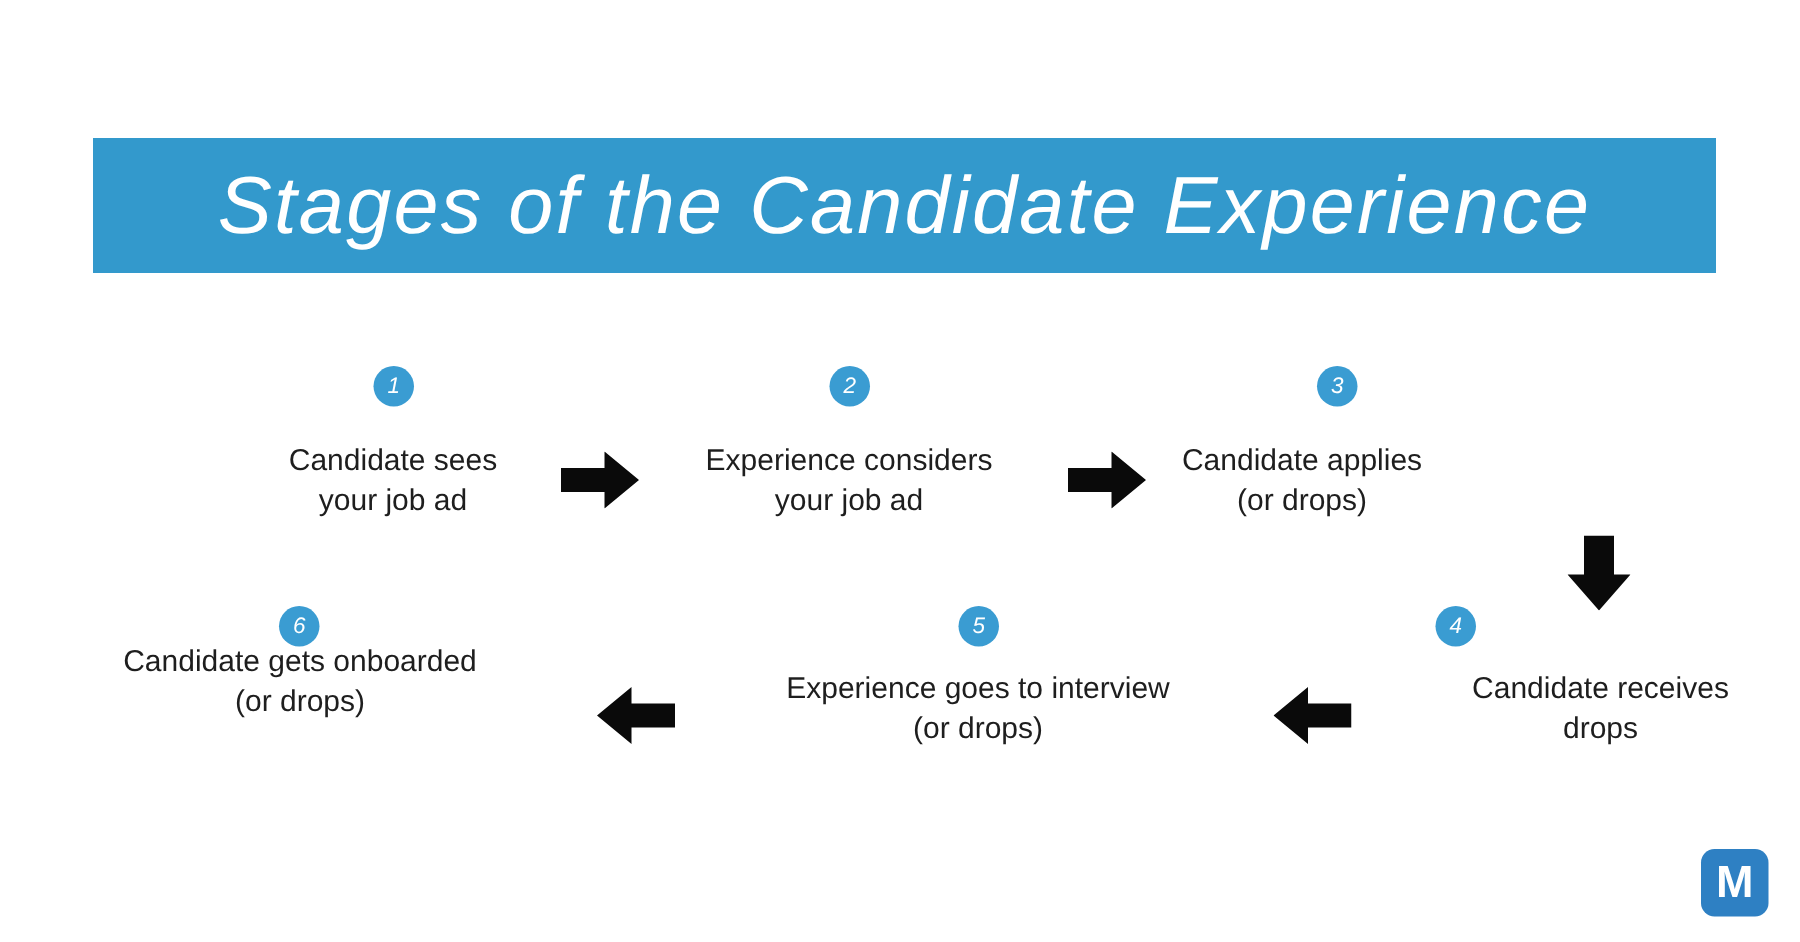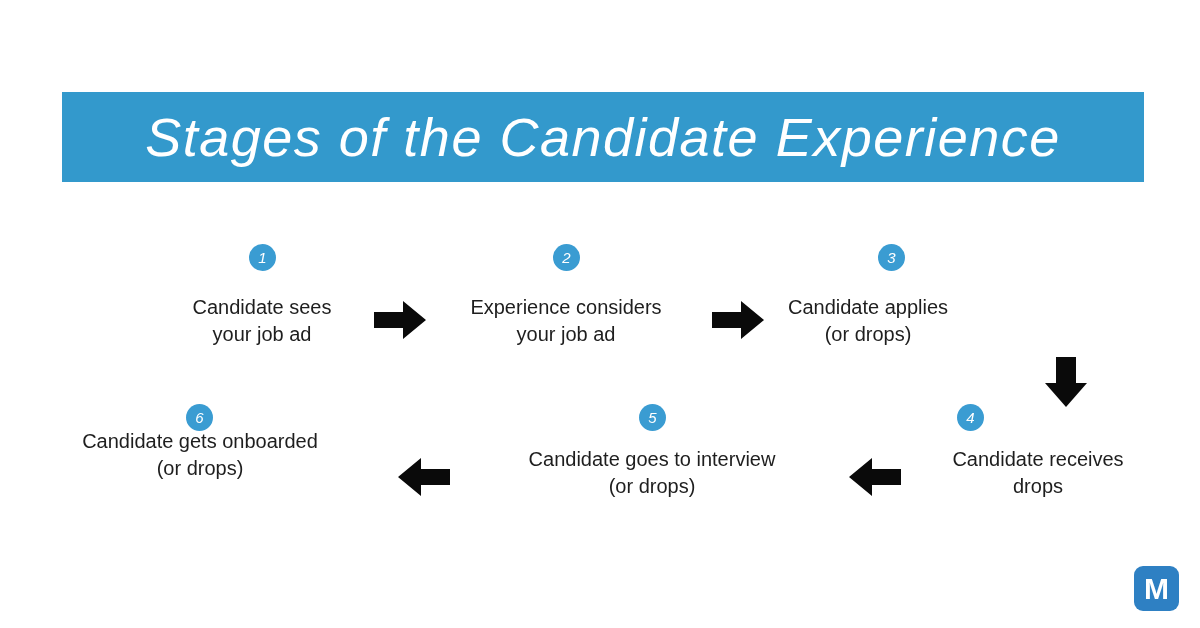--- a/index.html
+++ b/index.html
@@ -106,34 +106,34 @@
     <span>(or drops)</span>
   </div>
 
   <div class="arrow" style="left:1045px; top:357px;">
     <svg width="42" height="50" viewBox="0 0 42 50">
         <polygon points="11,0 31,0 31,26 42,26 21,50 0,26 11,26"></polygon>
       </svg>
   </div>
 
   <div class="badge" style="left:957px; top:404px;">4</div>
-  <div class="step-text" style="left:1038px; top:446px;">
+  <div class="step-text" style="left:1067px; top:446px;">
     <span>Candidate receives</span>
     <span>drops</span>
   </div>
 
   <div class="arrow" style="left:849px; top:458px;">
     <svg width="52" height="38" viewBox="0 0 52 38">
         <polygon points="52,11 23,11 23,0 0,19 23,38 23,27 52,27"></polygon>
       </svg>
   </div>
 
   <div class="badge" style="left:639px; top:404px;">5</div>
   <div class="step-text" style="left:652px; top:446px;">
-    <span>Candidate goes to interview</span>
+    <span>Experience goes to interview</span>
     <span>(or drops)</span>
   </div>
 
   <div class="arrow" style="left:398px; top:458px;">
     <svg width="52" height="38" viewBox="0 0 52 38">
         <polygon points="52,11 23,11 23,0 0,19 23,38 23,27 52,27"></polygon>
       </svg>
   </div>
 
   <div class="badge" style="left:186px; top:404px;">6</div>

